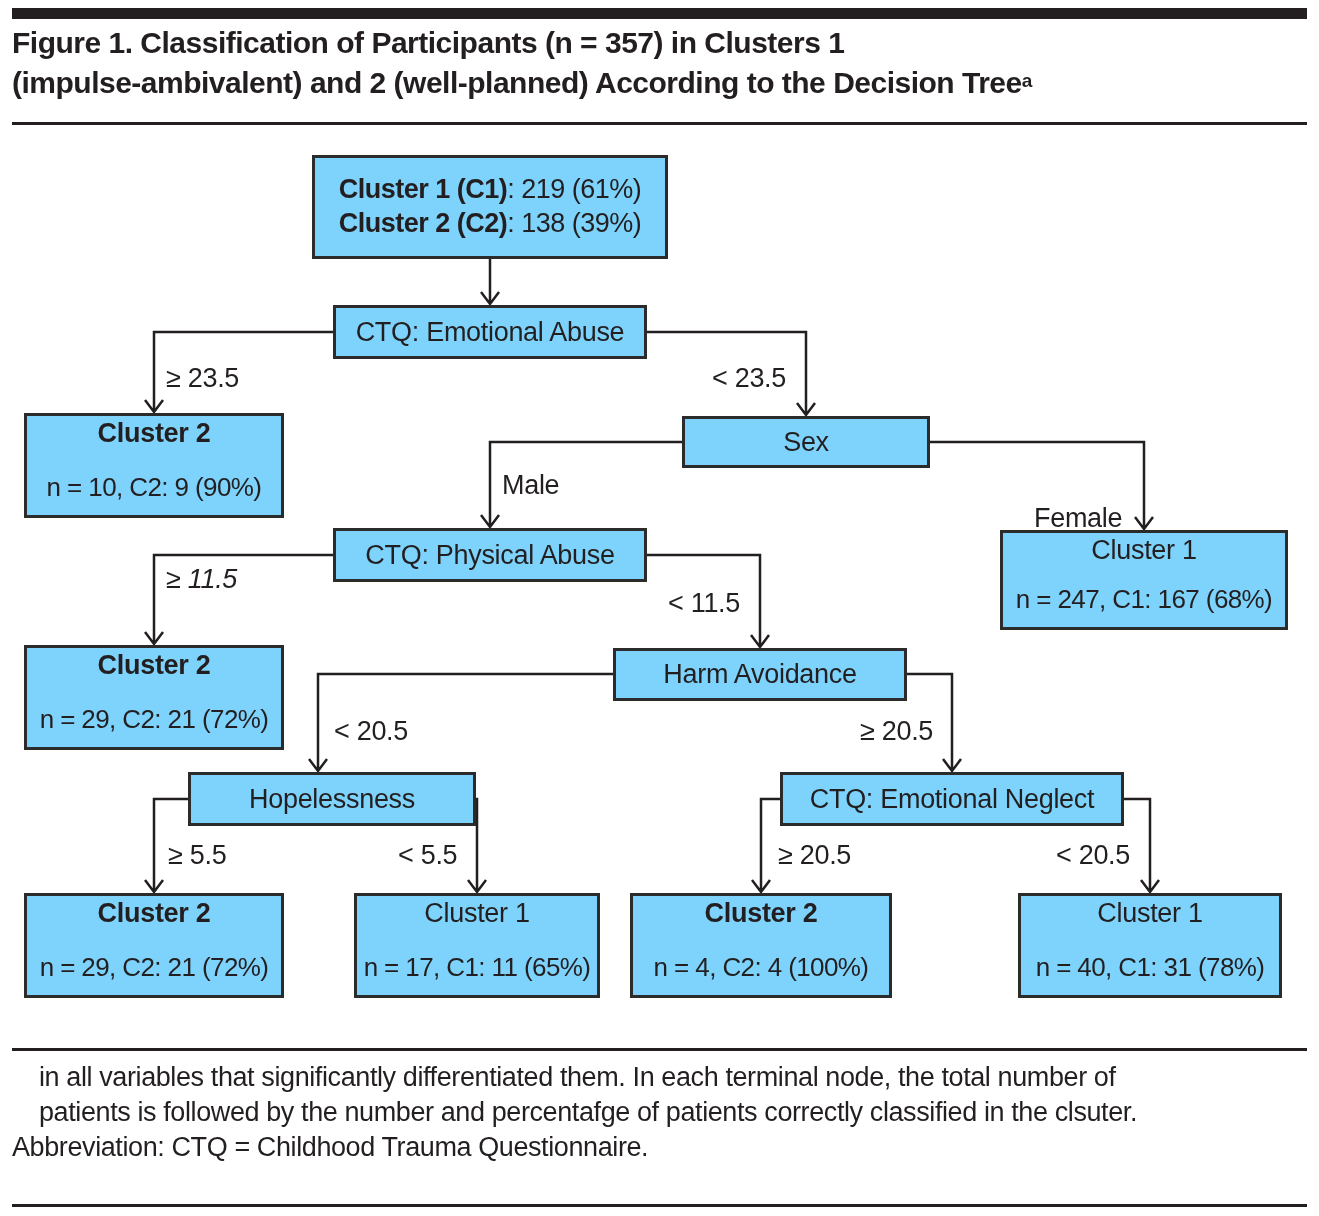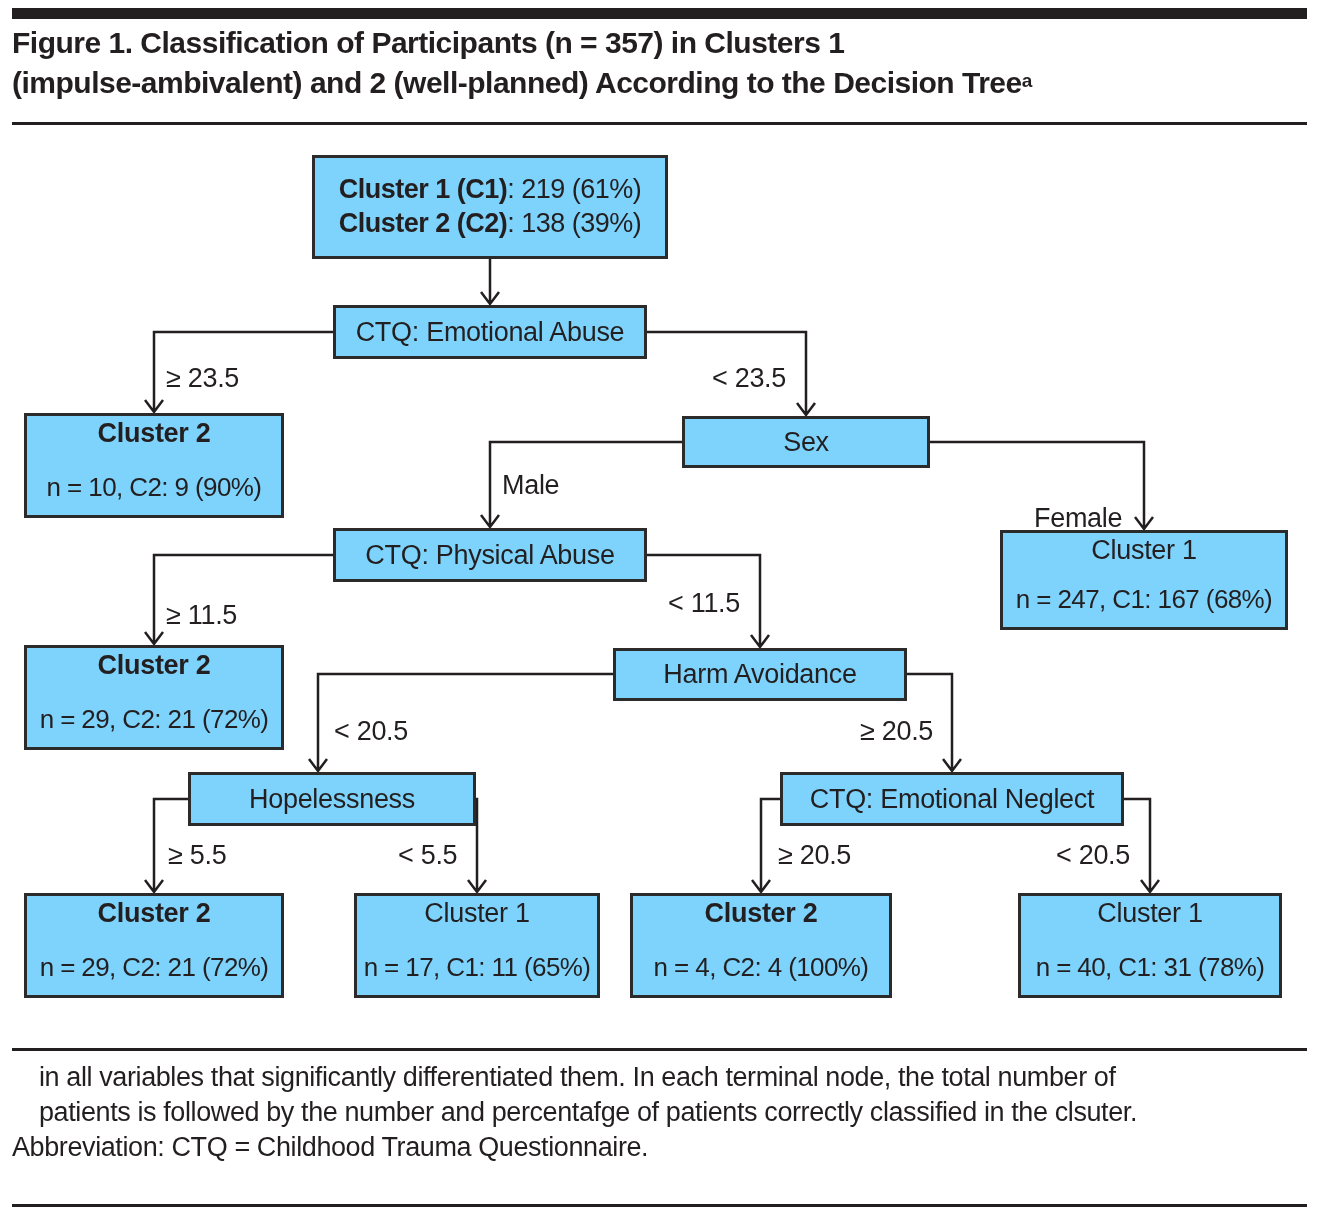--- a/index.html
+++ b/index.html
@@ -145,21 +145,21 @@
 
   <div class="node terminal" style="left:1018px;top:893px;width:264px;height:105px;">
     <span class="term-title">Cluster 1</span>
     <span class="term-stats">n = 40, C1: 31 (78%)</span>
   </div>
 
   <span class="edge-label" style="left:166px;top:363px;">≥ 23.5</span>
   <span class="edge-label" style="left:712px;top:363px;">&lt; 23.5</span>
   <span class="edge-label" style="left:502px;top:470px;">Male</span>
   <span class="edge-label" style="left:1034px;top:487px;margin-top:16px;">Female</span>
-  <span class="edge-label" style="left:166px;top:600px;">≥ 11.5</span>
+  <span class="edge-label" style="left:166px;top:564px;font-style:italic;">≥ 11.5</span>
   <span class="edge-label" style="left:668px;top:588px;">&lt; 11.5</span>
   <span class="edge-label" style="left:334px;top:716px;">&lt; 20.5</span>
   <span class="edge-label" style="left:860px;top:716px;">≥ 20.5</span>
   <span class="edge-label" style="left:168px;top:840px;">≥ 5.5</span>
   <span class="edge-label" style="left:398px;top:840px;">&lt; 5.5</span>
   <span class="edge-label" style="left:778px;top:840px;">≥ 20.5</span>
   <span class="edge-label" style="left:1056px;top:840px;">&lt; 20.5</span>
 
   <div class="rule fn-rule-top"></div>
   <div class="footnote">

